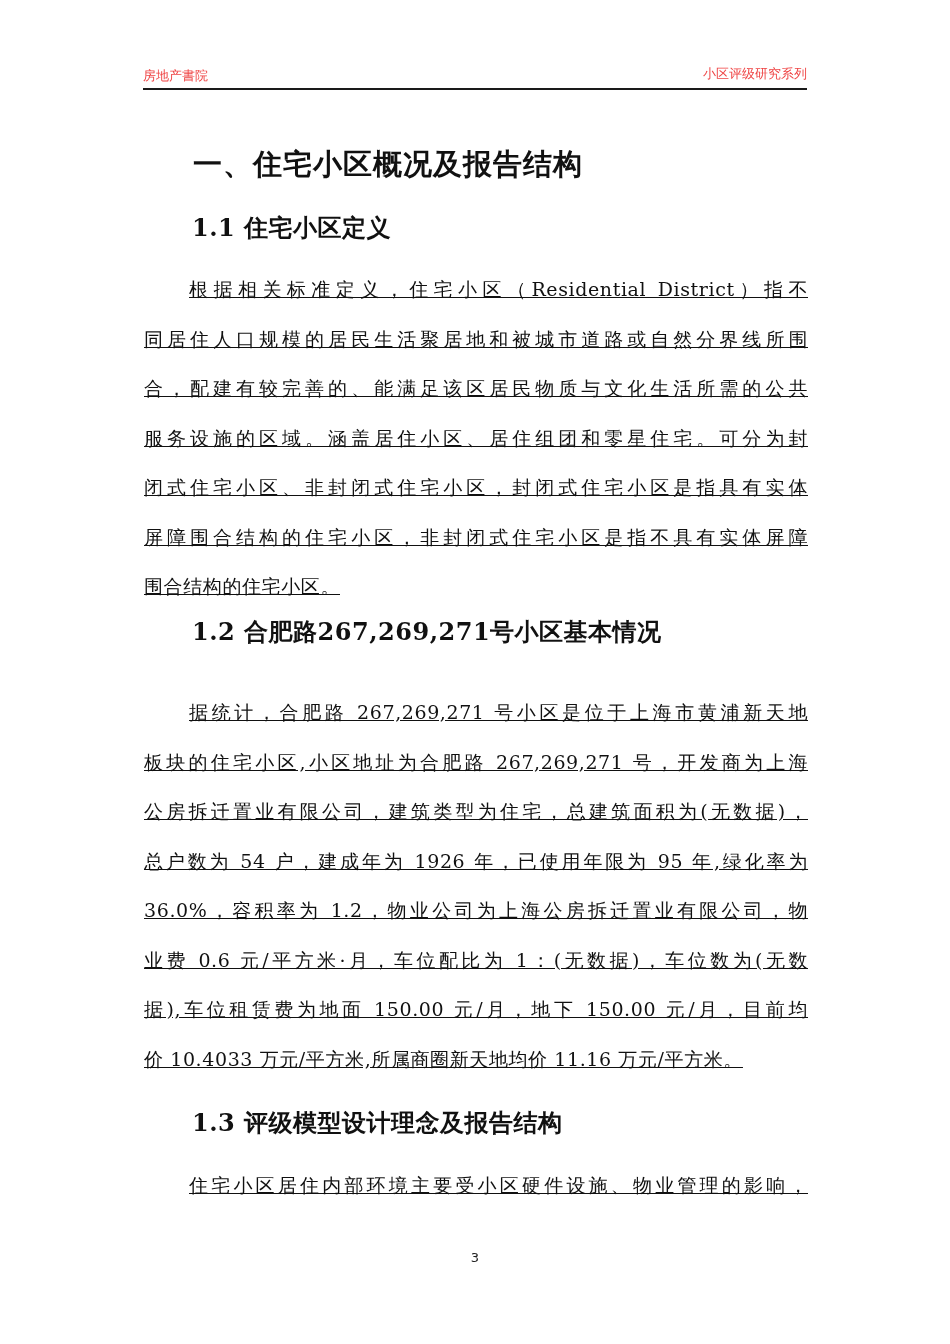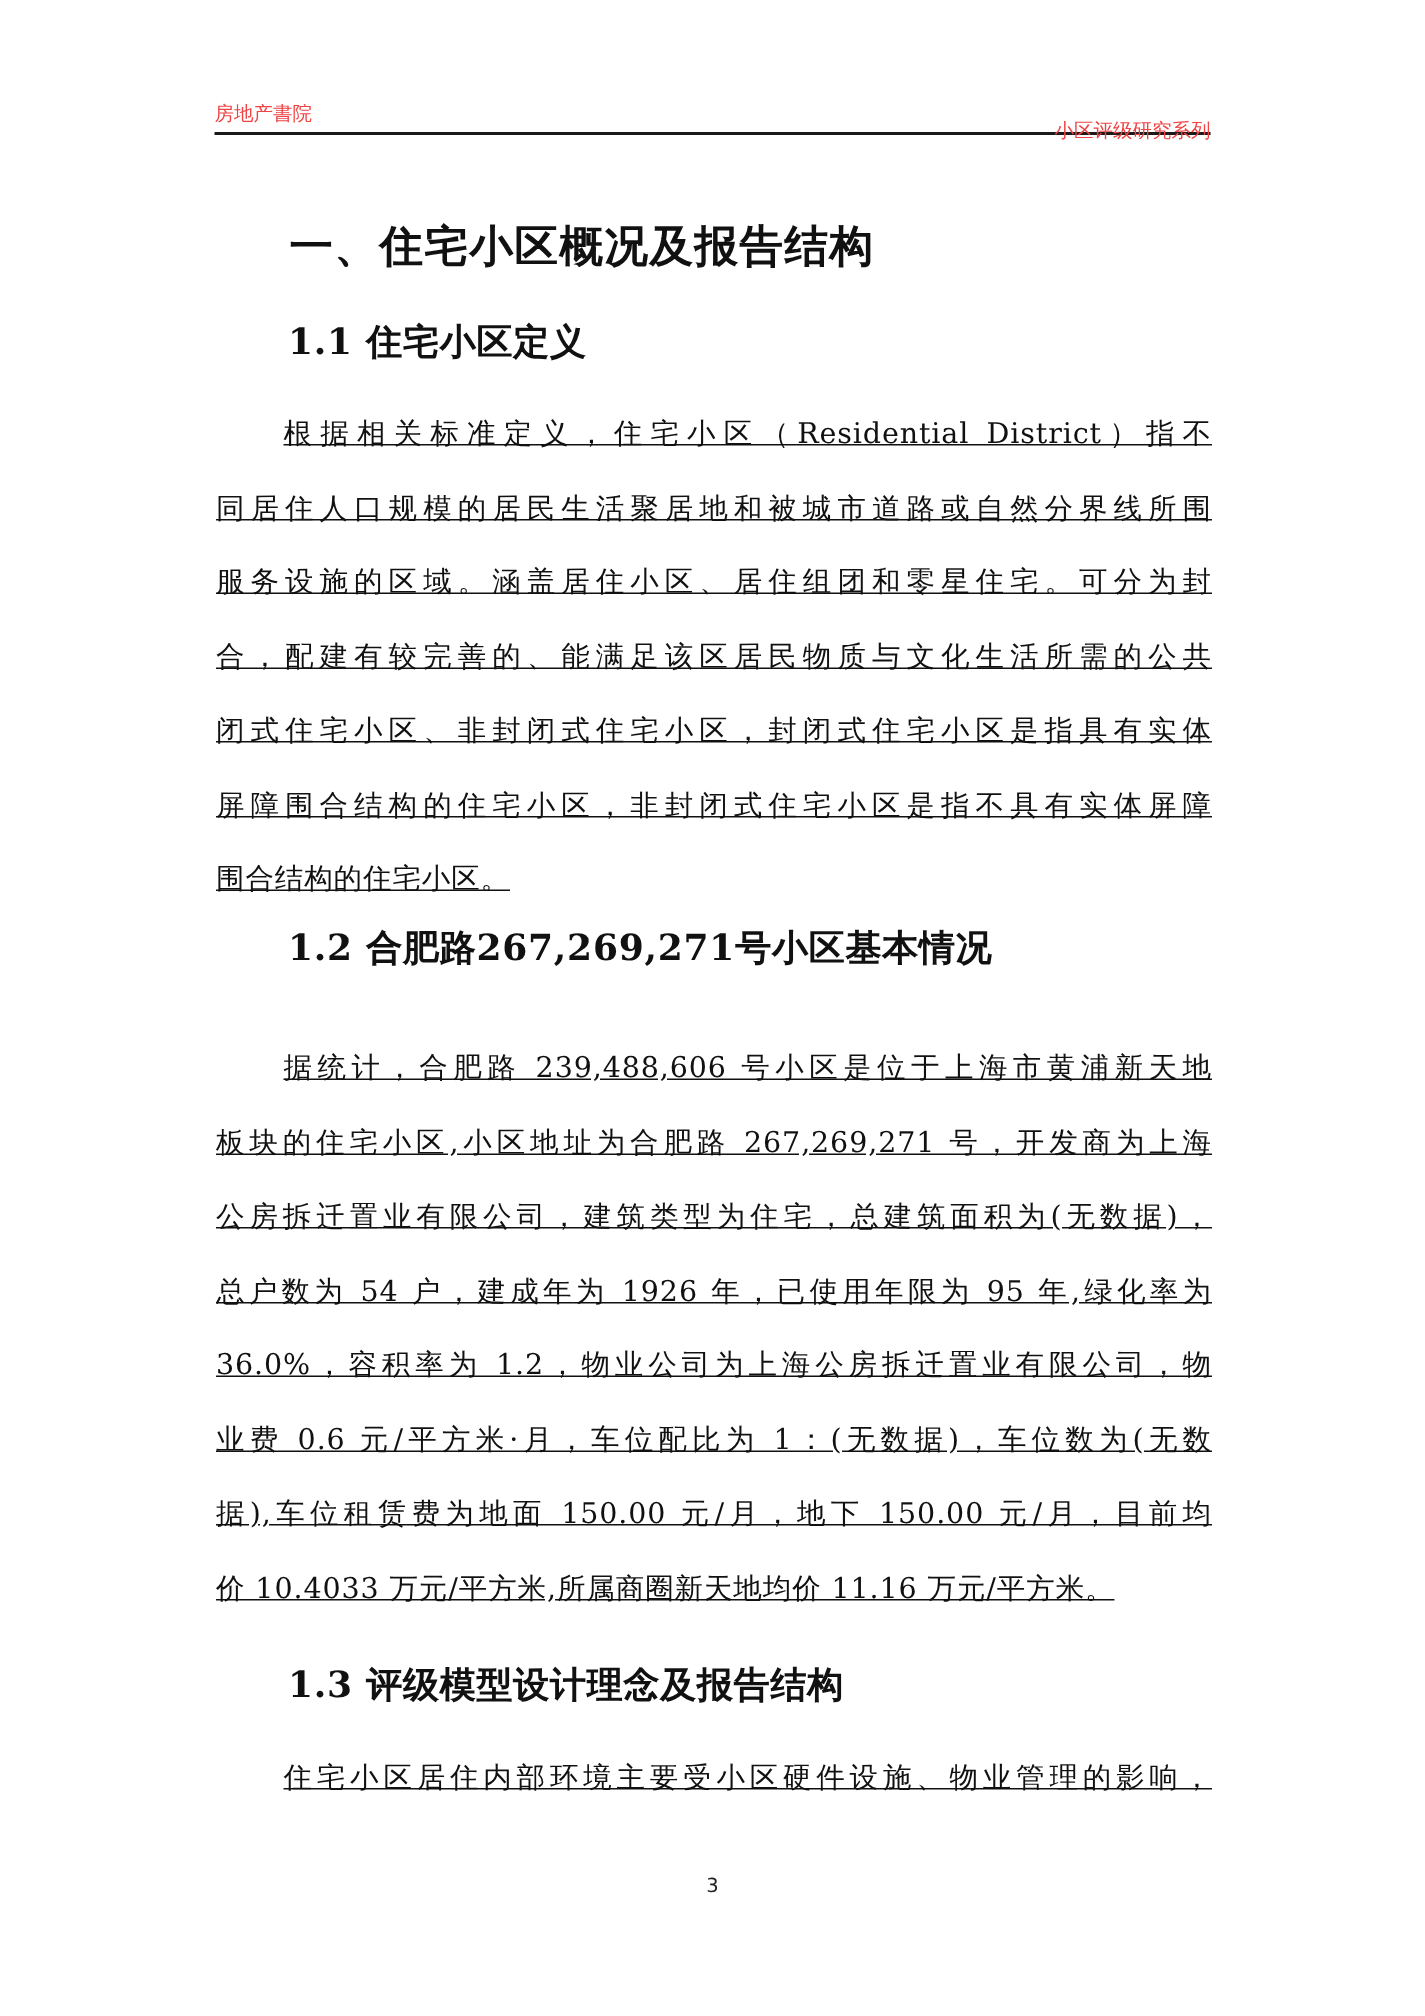--- a/index.html
+++ b/index.html
@@ -2,21 +2,21 @@
 <html><head>
   <meta charset="utf-8">
   <style>
     html, body { margin: 0; padding: 0; background: #ffffff; }
     body { width: 950px; height: 1344px; position: relative; overflow: hidden;
            font-family: "DejaVu Serif", "Liberation Serif", serif; color: #111; }
     .header { position: absolute; left: 143px; top: 64px; width: 664px; height: 24px;
               border-bottom: 2px solid #1a1a1a; font-family: "DejaVu Sans", "Liberation Sans", sans-serif;
               font-size: 13px; color: #ef4444; }
     .header .left { position: absolute; left: 0; top: 3px; }
-    .header .right { position: absolute; right: 0; top: 14px; }
+    .header .right { position: absolute; right: 0; top: 1px; }
     .h1 { position: absolute; left: 193px; top: 145px; font-size: 29px; font-weight: bold;
           font-family: "DejaVu Serif", serif; letter-spacing: 1px; }
     .h2 { position: absolute; left: 192px; font-size: 24px; font-weight: bold; letter-spacing: 0.5px; }
     .para { position: absolute; left: 144px; width: 664px; font-size: 19px; line-height: 49.5px;
             text-align: justify; text-align-last: left; letter-spacing: 0.6px; }
     .para .line { display: block; white-space: nowrap; text-align-last: justify; text-decoration: underline; }
     .para .line.last { text-align-last: left; }
     .indent { padding-left: 45px; }
     .page-num { position: absolute; left: 0; width: 950px; top: 1250px; text-align: center;
                 font-family: "DejaVu Sans", "Liberation Sans", sans-serif; font-size: 13px; color: #222; }
@@ -28,30 +28,30 @@
   <span class="left">房地产書院</span>
   <span class="right">小区评级研究系列</span>
 </div>
 
 <div class="h1">一、住宅小区概况及报告结构</div>
 
 <div class="h2" style="top:212px;">1.1 住宅小区定义</div>
 <div class="para" style="top:265px;">
   <span class="line indent">根据相关标准定义，住宅小区（Residential District）指不</span>
   <span class="line">同居住人口规模的居民生活聚居地和被城市道路或自然分界线所围</span>
+  <span class="line">合，配建有较完善的、能满足该区居民物质与文化生活所需的公共</span>
   <span class="line">服务设施的区域。涵盖居住小区、居住组团和零星住宅。可分为封</span>
-  <span class="line">合，配建有较完善的、能满足该区居民物质与文化生活所需的公共</span>
   <span class="line">闭式住宅小区、非封闭式住宅小区，封闭式住宅小区是指具有实体</span>
   <span class="line">屏障围合结构的住宅小区，非封闭式住宅小区是指不具有实体屏障</span>
   <span class="line last">围合结构的住宅小区。</span>
 </div>
 
 <div class="h2" style="top:616px;">1.2 合肥路267,269,271号小区基本情况</div>
 <div class="para" style="top:688px;">
-  <span class="line indent">据统计，合肥路 239,488,606 号小区是位于上海市黄浦新天地</span>
+  <span class="line indent">据统计，合肥路 267,269,271 号小区是位于上海市黄浦新天地</span>
   <span class="line">板块的住宅小区,小区地址为合肥路 267,269,271 号，开发商为上海</span>
   <span class="line">公房拆迁置业有限公司，建筑类型为住宅，总建筑面积为(无数据)，</span>
   <span class="line">总户数为 54 户，建成年为 1926 年，已使用年限为 95 年,绿化率为</span>
   <span class="line">36.0%，容积率为 1.2，物业公司为上海公房拆迁置业有限公司，物</span>
   <span class="line">业费 0.6 元/平方米·月，车位配比为 1：(无数据)，车位数为(无数</span>
   <span class="line">据),车位租赁费为地面 150.00 元/月，地下 150.00 元/月，目前均</span>
   <span class="line last">价 10.4033 万元/平方米,所属商圈新天地均价 11.16 万元/平方米。</span>
 </div>
 
 <div class="h2" style="top:1107px;">1.3 评级模型设计理念及报告结构</div>

